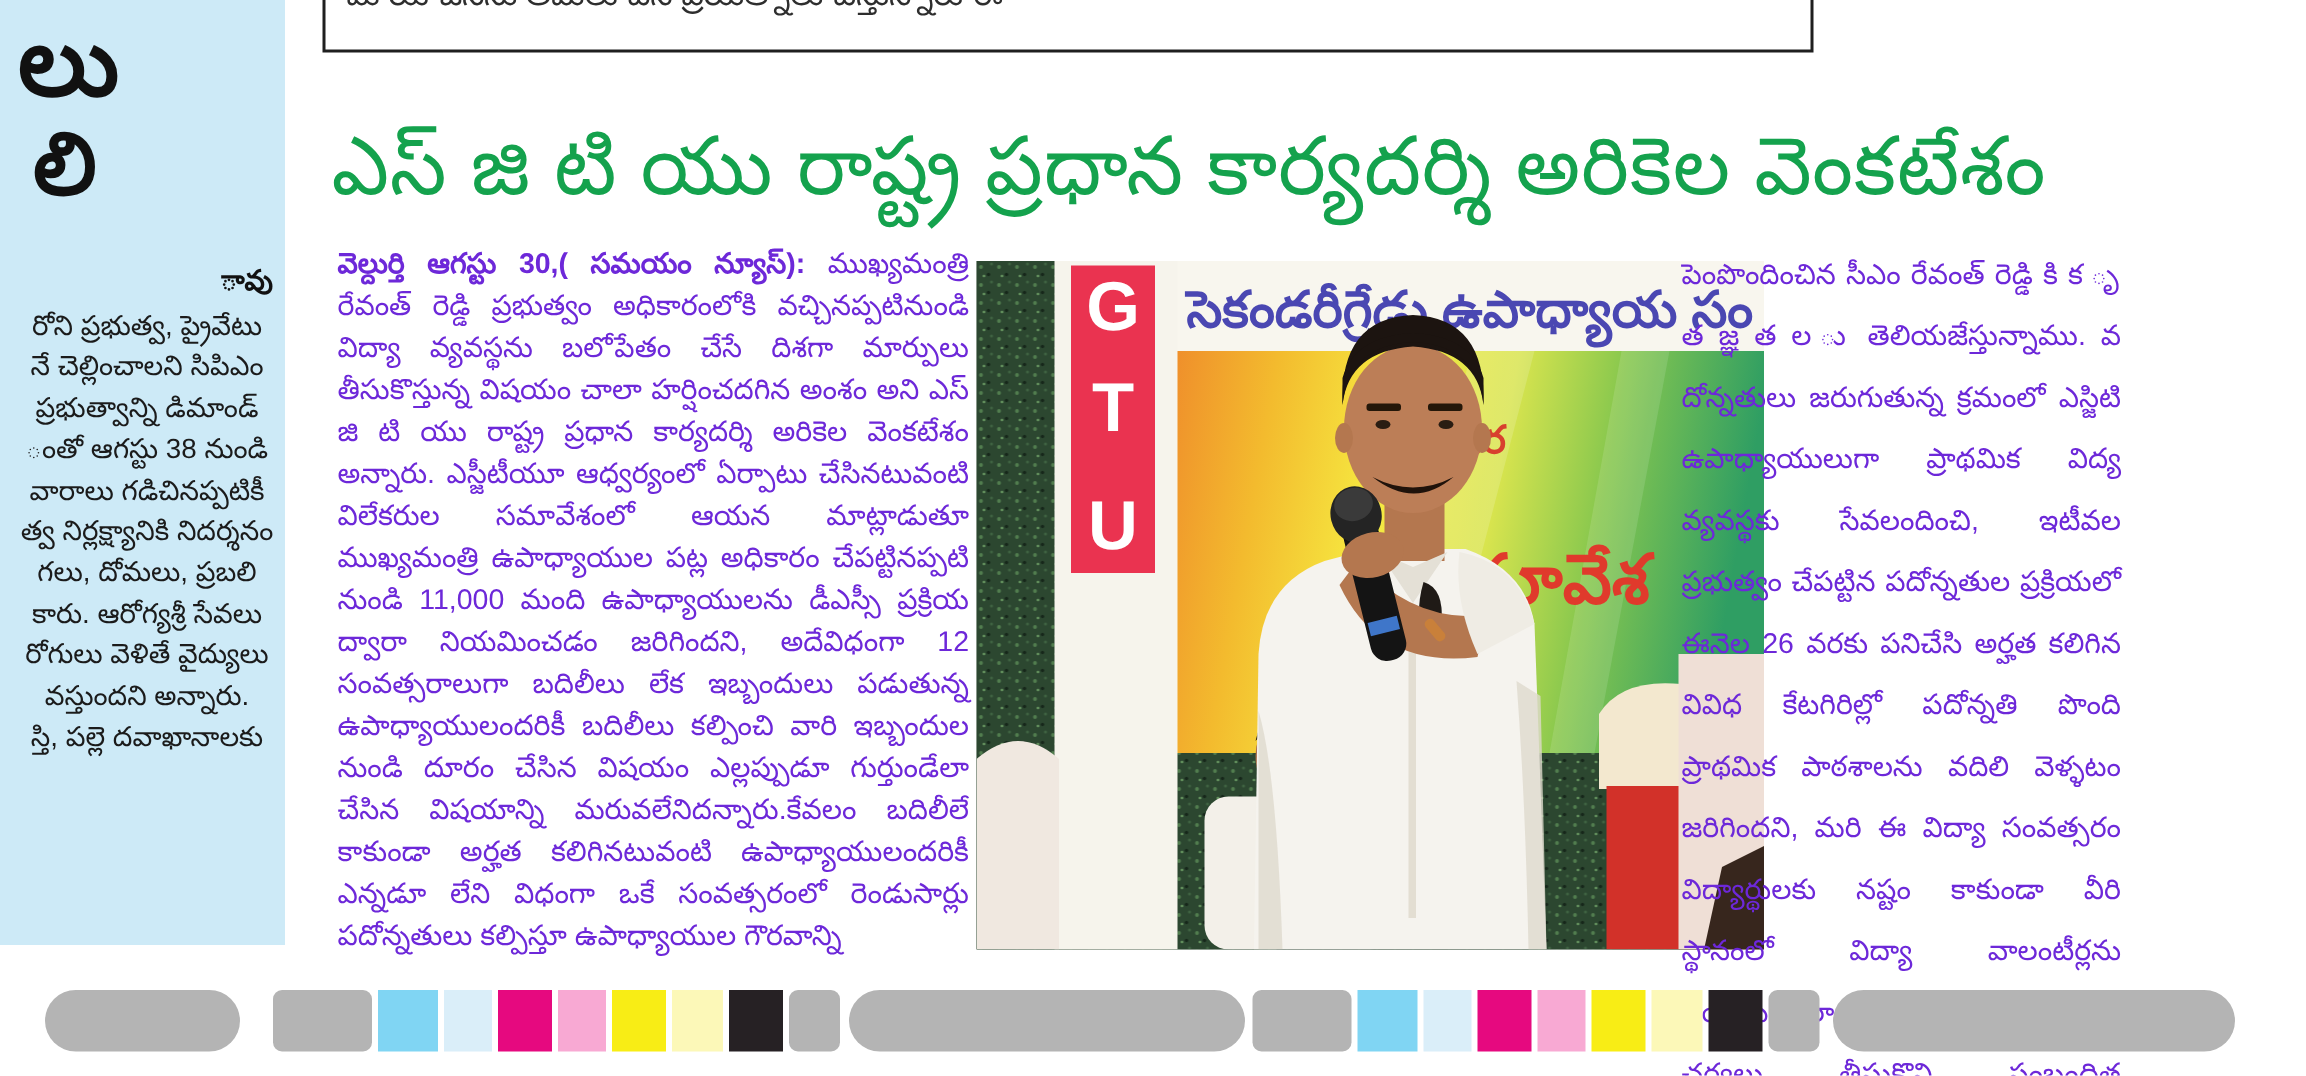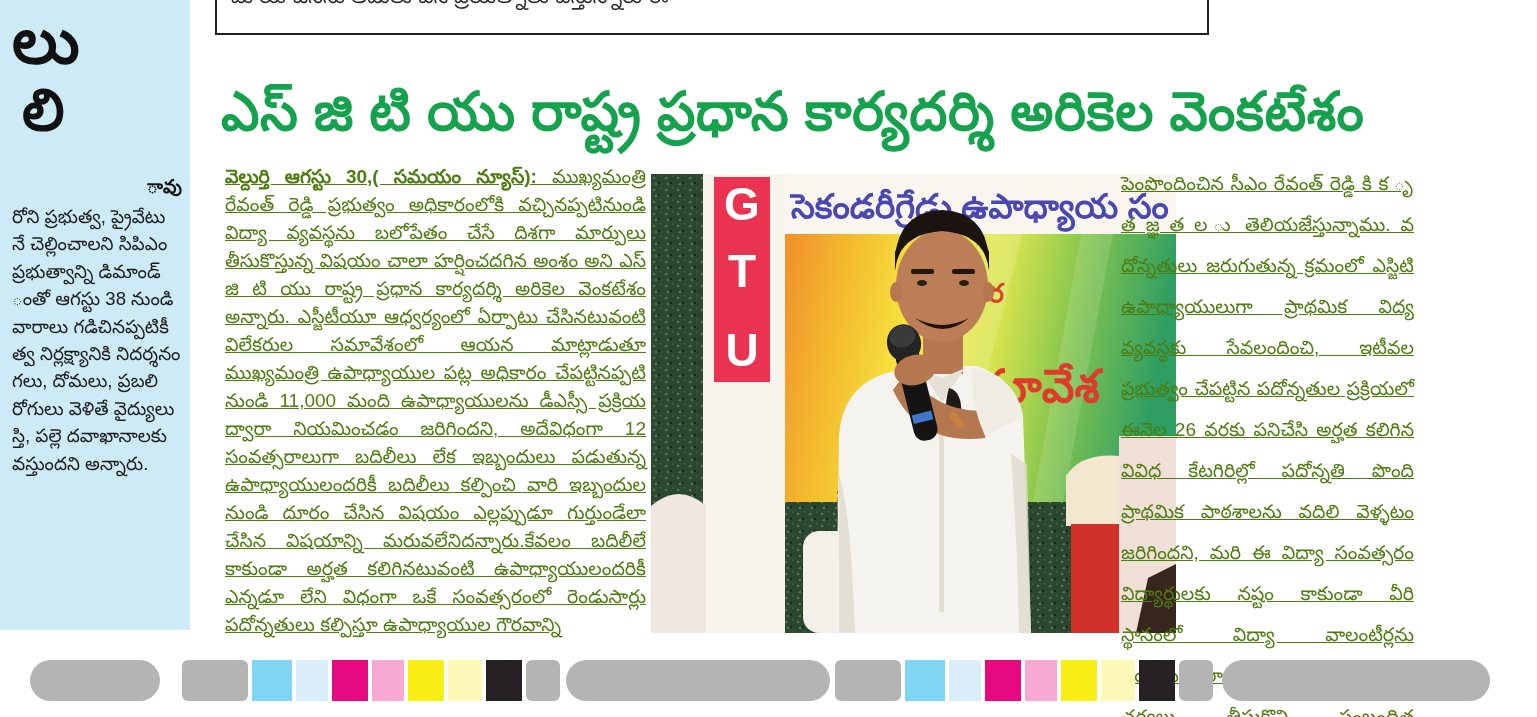--- a/index.html
+++ b/index.html
@@ -21,45 +21,45 @@
   .teaser-frag2{
     position:absolute;top:78px;left:22px;
     font-size:58px;font-weight:bold;color:#111;line-height:1.1;
   }
   .teaser-byline{
     position:absolute;top:176px;right:8px;
     font-size:19px;font-weight:bold;color:#111;
   }
   .teaser-lines{
     position:absolute;top:203px;right:6px;left:0;
-    text-align:left;
+    text-align:center;
     padding-left:12px;
   }
   .sb-line{
     font-size:18.5px;line-height:27.4px;white-space:nowrap;
     color:#1b1b1b;
   }
   
   .top-box{
     position:absolute;left:215px;top:-30px;width:990px;height:61px;
     border:2px solid #1f1f1f;background:#fff;overflow:hidden;
   }
   .top-box-text{
     position:absolute;left:14px;bottom:20px;
     font-size:21px;color:#2e2e2e;white-space:nowrap;
   }
   
   .headline{
     position:absolute;left:221px;top:66px;width:1262px;
-    font-size:54px;font-weight:bold;line-height:90px;
+    font-size:54px;font-weight:normal;line-height:90px;
     letter-spacing:0.5px;white-space:nowrap;
   }
   .col{
     position:absolute;top:163px;
-    font-size:19px;line-height:28px;text-align:justify;color:#4d7c0f;text-decoration:underline;
+    font-size:19px;line-height:28px;text-align:justify;color:#6d28d9;
   }
   .col1{left:225px;width:421px;}
   .col2{left:1121px;width:293px;line-height:41px;}
   .dateline{font-weight:bold;}
   
   .photo{
     position:absolute;left:651px;top:174px;width:525px;height:459px;
     overflow:hidden;background:#2c4730;
   }
   .photo svg{display:block;}
@@ -81,23 +81,24 @@
   <div class="teaser-frag2">లి</div>
   <div class="teaser-byline">ావు</div>
   <div class="teaser-lines">
       <div class="sb-line">రోని ప్రభుత్వ, ప్రైవేటు</div>
       <div class="sb-line">నే చెల్లించాలని సిపిఎం</div>
       <div class="sb-line">ప్రభుత్వాన్ని డిమాండ్</div>
       <div class="sb-line">ంతో ఆగస్టు 38 నుండి</div>
       <div class="sb-line">వారాలు గడిచినప్పటికీ</div>
       <div class="sb-line">త్వ నిర్లక్ష్యానికి నిదర్శనం</div>
       <div class="sb-line">గలు, దోమలు, ప్రబలి</div>
+      <div class="sb-line">కారు. ఆరోగ్యశ్రీ సేవలు</div>
       <div class="sb-line">రోగులు వెళితే వైద్యులు</div>
+      <div class="sb-line">వస్తుందని అన్నారు.</div>
       <div class="sb-line">స్తి, పల్లె దవాఖానాలకు</div>
-      <div class="sb-line">వస్తుందని అన్నారు.</div>
     </div>
 </div>
 
 <div class="top-box">
   <div class="top-box-text">మ యోజనను అమలు చేసే ప్రయత్నాలు చేస్తున్నారు ఈ</div>
 </div>
 
 <div class="headline" style="color: rgb(20, 162, 77);">ఎస్ జి టి యు రాష్ట్ర ప్రధాన కార్యదర్శి అరికెల వెంకటేశం</div>
 
 <div class="col col1">

